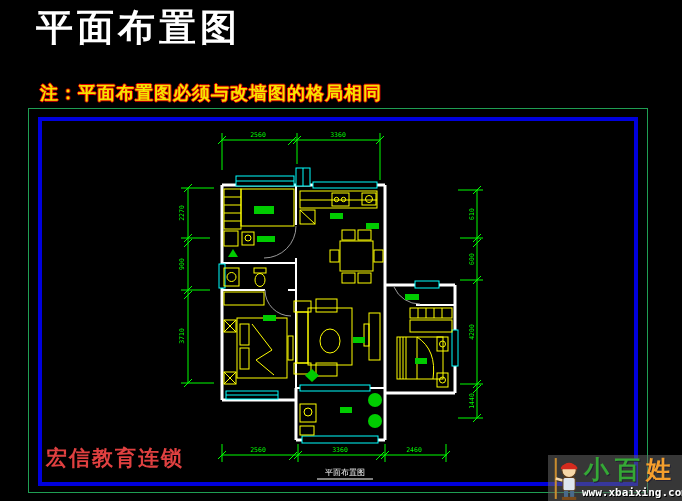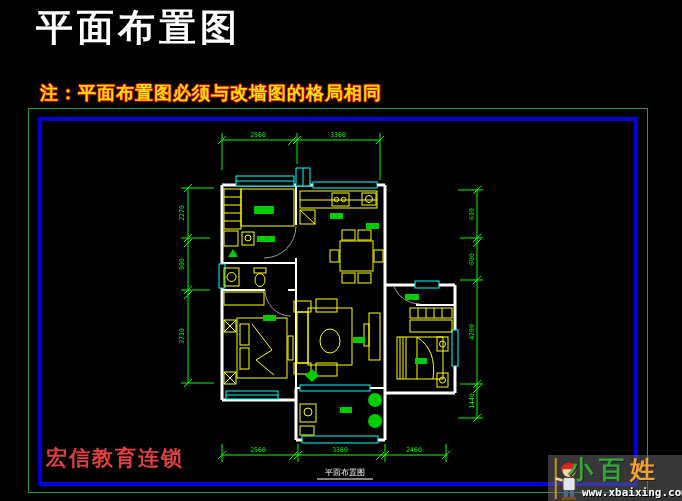--- a/index.html
+++ b/index.html
@@ -33,21 +33,21 @@
   .glabel{fill:var(--label-green,#0c0);}
   .caption{fill:#fff;font-family:"Liberation Sans",sans-serif;font-size:8px;}
   .capline{stroke:#fff;stroke-width:1;}
 
   .brand{position:absolute;left:46px;top:444px;font-size:21px;font-weight:bold;
          color:var(--brand-text,#e04040);letter-spacing:2px;white-space:nowrap;}
 
   .logo{position:absolute;left:548px;top:455px;width:134px;height:46px;
         background:rgba(100,100,100,.55);}
   .logo-man{position:absolute;left:2px;top:1px;}
-  .logo-chars{position:absolute;left:20px;top:-2px;font-size:25px;font-weight:bold;
+  .logo-chars{position:absolute;left:36px;top:-2px;font-size:25px;font-weight:bold;
               letter-spacing:6px;white-space:nowrap;font-family:"Liberation Sans",sans-serif;}
   .logo-chars .c1,.logo-chars .c2{color:var(--logo-green,#35a835);text-shadow:1px 1px 0 #223;}
   .logo-chars .c3{color:var(--logo-orange,#f59f2d);text-shadow:1px 1px 0 #223;}
   .logo-url{position:absolute;left:34px;top:31px;color:var(--url-text,#fff);
             font-family:"DejaVu Sans Mono",monospace;font-size:11px;font-weight:bold;
             text-shadow:1px 1px 0 #000;white-space:nowrap;}
 </style>
 </head>
 <body>
 

